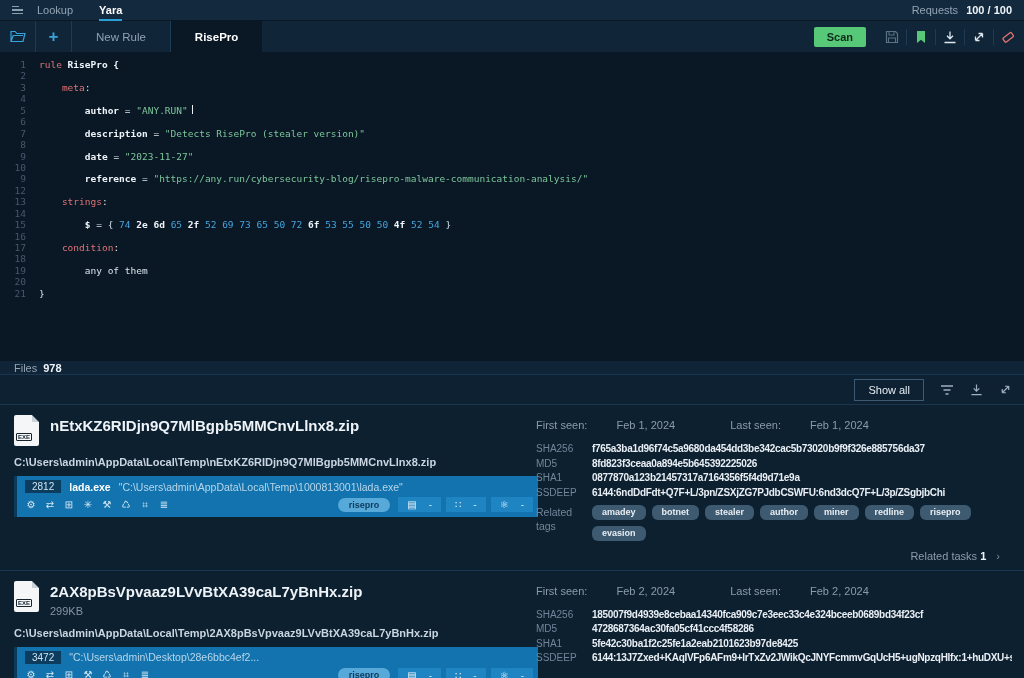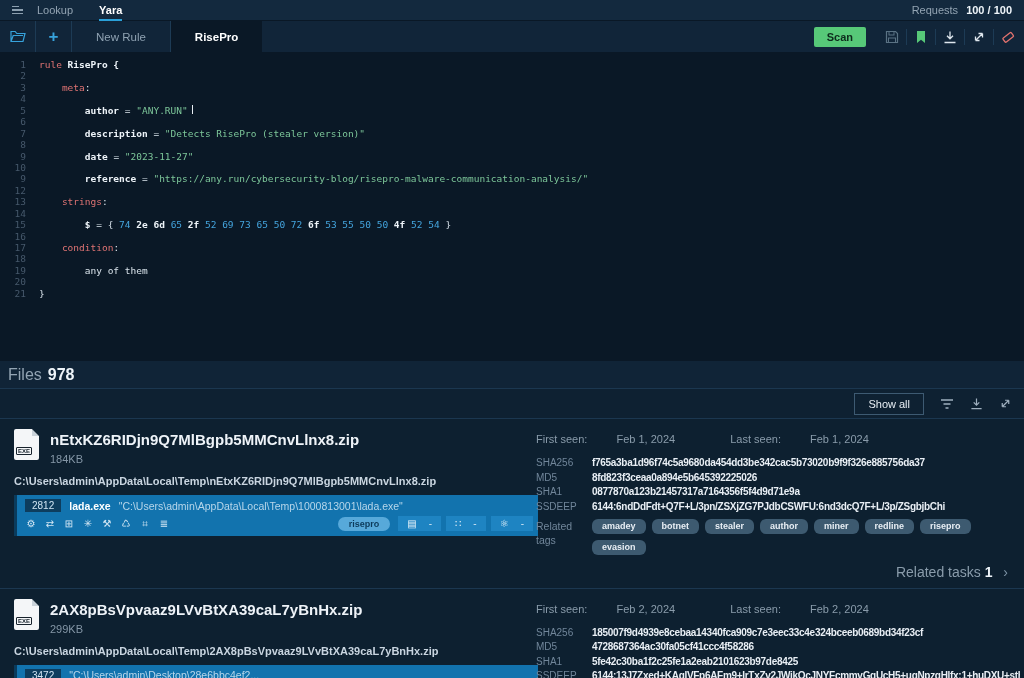--- a/index.html
+++ b/index.html
@@ -30,21 +30,21 @@
 
   
   .editor { background:#0a1826; height:309px; font-family:"DejaVu Sans Mono", monospace; font-size:9.5px; padding-top:7px; overflow:hidden; }
   .code-line { display:flex; height:11.45px; line-height:11.45px; white-space:pre; }
   .ln { width:26px; text-align:right; color:#46586b; margin-right:13px; flex:none; user-select:none; }
   .k { color:#df7373; } .p { color:#d8e2ea; } .b { color:#eef4f9; font-weight:bold; }
   .s { color:#7dc79a; } .n { color:#44a4dd; }
   .cursor { display:inline-block; width:1px; height:9px; background:#e8eef3; margin-left:4px; }
 
   
-  .files-header { height:28px; background:#102437; display:flex; align-items:center; gap:6px; padding:0 8px; font-size:16px; color:#93a4b3; border-bottom:1px solid #1b3750; }
+  .files-header { height:14px; background:#102437; display:flex; align-items:center; gap:6px; padding:0 14px; font-size:11px; color:#93a4b3; border-bottom:1px solid #1b3750; }
   .files-header b { color:#eef4f9; }
   .files-toolbar { height:30px; background:#0e2132; display:flex; align-items:center; justify-content:flex-end; gap:16px; padding:0 12px; border-bottom:1px solid #1b3750; }
   .show-all { background:transparent; border:1px solid #3d5a72; color:#e6edf3; font-size:11px; padding:4px 13px; border-radius:0; cursor:pointer; }
 
   .file-entry { border-bottom:1px solid #1b3750; padding:10px 0 0 14px; min-height:141px; display:grid; grid-template-columns:508px 1fr; }
   .file-head { display:flex; gap:11px; }
   .exe-icon { width:25px; height:31px; background:#f4f6f8; border-radius:2px; position:relative; flex:none; }
   .exe-icon::before { content:""; position:absolute; top:0; right:0; border-style:solid; border-width:0 7px 7px 0; border-color:#0d2030 #0d2030 #c9d2d9 #c9d2d9; }
   .exe-label { position:absolute; left:2px; bottom:5px; font-size:6px; font-weight:bold; color:#16222c; border:1px solid #16222c; padding:0 1px; border-radius:1px; }
   .fname { font-size:15px; font-weight:bold; color:#eef3f8; margin-top:2px; }
@@ -57,31 +57,31 @@
   .pname { color:#fff; font-weight:bold; flex:none; }
   .pcmd { color:#b7d6ea; white-space:nowrap; overflow:hidden; text-overflow:ellipsis; min-width:0; }
   .proc-bottom { display:flex; align-items:center; margin-top:4px; }
   .behaviors { display:flex; gap:7px; color:#d4e7f4; font-size:10px; }
   .behaviors span { width:12px; text-align:center; }
   .tag-pill { background:#57a9da; color:#0c3a5a; font-weight:bold; font-size:9px; padding:2px 11px; border-radius:8px; margin-left:auto; margin-right:8px; }
   .stats { display:flex; gap:5px; }
   .stat { background:#1e84c2; display:flex; align-items:center; gap:12px; padding:2px 9px; font-size:10px; color:#e8f3fa; }
   .stat .val { color:#cfe4f2; }
 
-  .entry-right { padding:4px 4px 0 14px; min-width:0; }
+  .entry-right { padding:4px 12px 0 14px; min-width:0; }
   .seen-row { font-size:11px; color:#8a9cab; margin-bottom:12px; }
   .seen-row span { margin-right:26px; }
   .hash-row { display:grid; grid-template-columns:46px 1fr; gap:10px; margin-bottom:3.5px; align-items:baseline; }
   .hash-label { color:#71869a; font-size:10px; }
   .hash-value { color:#e9eff5; font-weight:bold; font-size:10px; letter-spacing:-0.3px; white-space:nowrap; overflow:hidden; }
   .related-row { display:grid; grid-template-columns:46px 1fr; gap:10px; margin-top:7px; }
   .rel-label { color:#71869a; font-size:10.5px; line-height:1.35; }
   .tags { display:flex; gap:6px; flex-wrap:wrap; align-content:flex-start; }
   .tag { background:#3d5a70; color:#e8eef4; font-weight:bold; font-size:9px; padding:2.5px 10px; border-radius:6px; cursor:pointer; height:fit-content; }
-  .related-tasks { text-align:right; font-size:14px; color:#8a9cab; margin:9px 12px 8px 0; cursor:pointer; }
+  .related-tasks { text-align:right; font-size:11px; color:#8a9cab; margin:9px 12px 8px 0; cursor:pointer; }
   .related-tasks b { color:#eef4f9; }
   .chev { margin-left:7px; color:#7d93a5; }
 
   svg { display:block; }
 </style>
 </head>
 <body>
 
 <header class="topbar">
   <span class="menu-icon">
@@ -195,21 +195,20 @@
 
 <div id="files-list">
   <section class="file-entry">
     <div class="entry-left">
       <div class="file-head">
         <span class="exe-icon">
             <span class="exe-label">EXE</span>
           </span>
         <span>
           <div class="fname">nEtxKZ6RIDjn9Q7MlBgpb5MMCnvLlnx8.zip</div>
-          <div class="fsize">184KB</div>
         </span>
       </div>
       <div class="fpath">C:\Users\admin\AppData\Local\Temp\nEtxKZ6RIDjn9Q7MlBgpb5MMCnvLlnx8.zip</div>
       <div class="proc-bar">
         <div class="proc-top">
           <span class="pid">2812</span>
           <span class="pname">lada.exe</span>
           <span class="pcmd">"C:\Users\admin\AppData\Local\Temp\1000813001\lada.exe"</span>
         </div>
         <div class="proc-bottom">

